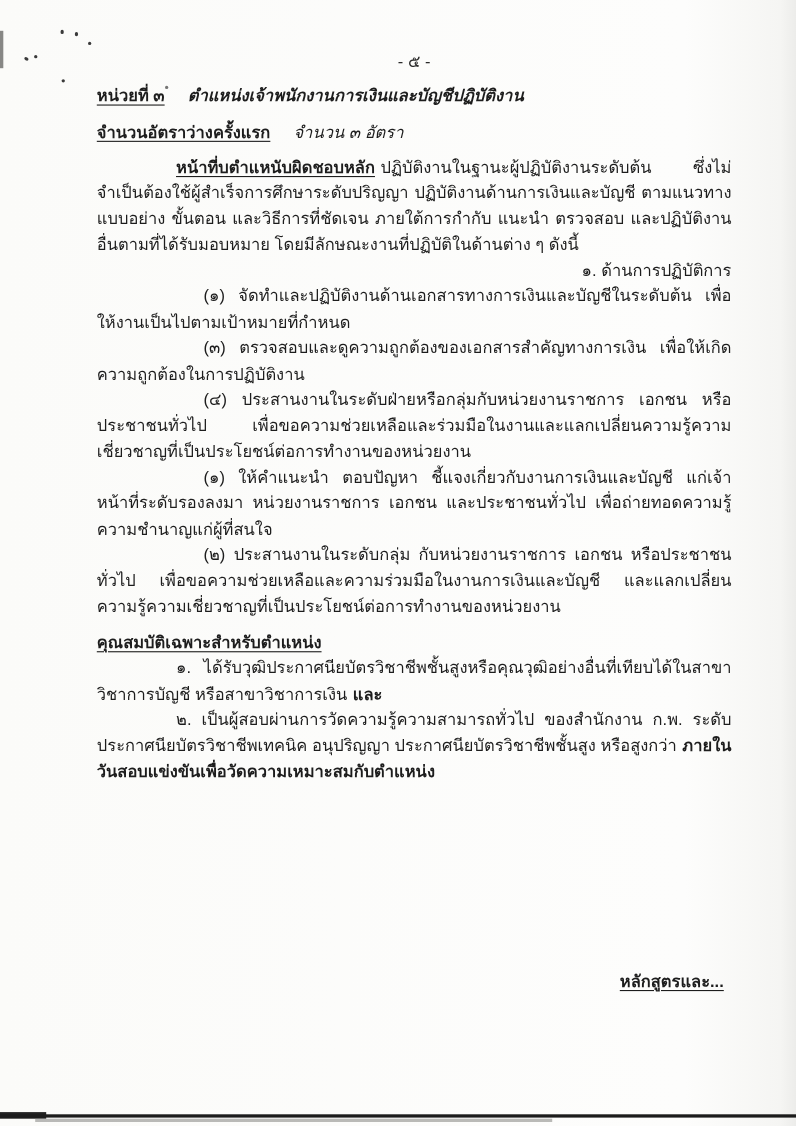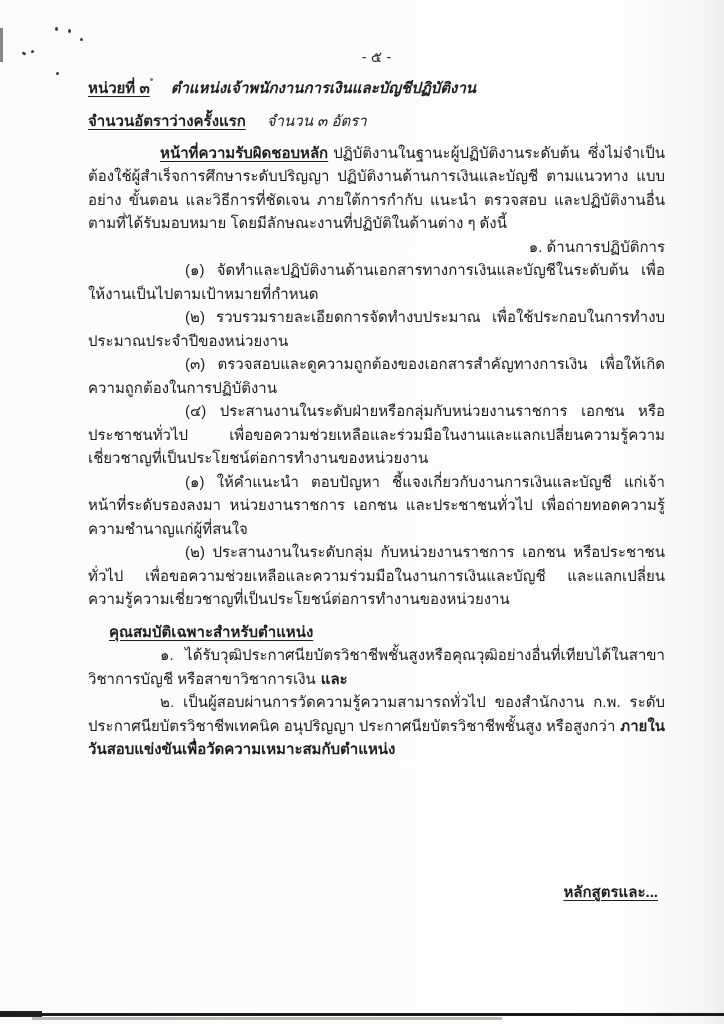--- a/index.html
+++ b/index.html
@@ -26,21 +26,21 @@
   .hline{margin-bottom:8px;}
   .hline.first{margin-bottom:10px;}
   .b{font-weight:bold;}
   .bu{font-weight:bold;text-decoration:underline;text-underline-offset:3px;}
   .gap{margin-left:16px;font-style:italic;}
   .para{text-align:justify;}
   .indent1{text-indent:72px;}
   .subhead{margin-left:72px;text-align:right;}
   .item{text-indent:97px;}
   .qitem{text-indent:72px;}
-  .qual-title{margin-top:9px;margin-left:21px;}
+  .qual-title{margin-top:9px;}
   .tail{margin-left:5px;margin-top:20px;}
   .lead{margin-right:5px;}
   .footer-note{
     position:absolute;top:880px;right:66px;
     font-size:15px;
   }
   
   .speck{position:absolute;background:#3a3a3a;border-radius:50%;}
   .s1{left:55px;top:27px;width:3px;height:4px;}
   .s2{left:68px;top:29px;width:3px;height:4px;}
@@ -73,25 +73,24 @@
 
   <div class="content">
 
     <p class="pagenum">- ๕ -</p>
 
     <p class="hline first"><span class="bu lead">หน่วยที่ ๓</span><span class="b gap">ตำแหน่งเจ้าพนักงานการเงินและบัญชีปฏิบัติงาน</span></p>
 
     <p class="hline"><span class="bu lead">จำนวนอัตราว่างครั้งแรก</span><span class="gap">จำนวน ๓ อัตรา</span></p>
 
 
-    <p class="para indent1"><span class="bu lead">หน้าที่ความรับผิดชอบหลัก</span><span>ปฏิบัติงานในฐานะผู้ปฏิบัติงานระดับต้น ซึ่งไม่จำเป็นต้องใช้ผู้สำเร็จการศึกษาระดับปริญญา ปฏิบัติงานด้านการเงินและบัญชี ตามแนวทาง แบบอย่าง ขั้นตอน และวิธีการที่ชัดเจน ภายใต้การกำกับ แนะนำ ตรวจสอบ และปฏิบัติงานอื่นตามที่ได้รับมอบหมาย โดยมีลักษณะงานที่ปฏิบัติในด้านต่าง ๆ ดังนี้</span></p>
+    <p class="para indent1"><span class="bu lead">หน้าที่บตำแหนับผิดชอบหลัก</span><span>ปฏิบัติงานในฐานะผู้ปฏิบัติงานระดับต้น ซึ่งไม่จำเป็นต้องใช้ผู้สำเร็จการศึกษาระดับปริญญา ปฏิบัติงานด้านการเงินและบัญชี ตามแนวทาง แบบอย่าง ขั้นตอน และวิธีการที่ชัดเจน ภายใต้การกำกับ แนะนำ ตรวจสอบ และปฏิบัติงานอื่นตามที่ได้รับมอบหมาย โดยมีลักษณะงานที่ปฏิบัติในด้านต่าง ๆ ดังนี้</span></p>
 
     <p class="subhead">๑. ด้านการปฏิบัติการ</p>
     <p class="para item">(๑) จัดทำและปฏิบัติงานด้านเอกสารทางการเงินและบัญชีในระดับต้น เพื่อให้งานเป็นไปตามเป้าหมายที่กำหนด</p>
-    <p class="para item">(๒) รวบรวมรายละเอียดการจัดทำงบประมาณ เพื่อใช้ประกอบในการทำงบประมาณประจำปีของหน่วยงาน</p>
     <p class="para item">(๓) ตรวจสอบและดูความถูกต้องของเอกสารสำคัญทางการเงิน เพื่อให้เกิดความถูกต้องในการปฏิบัติงาน</p>
     <p class="para item">(๔) ประสานงานในระดับฝ่ายหรือกลุ่มกับหน่วยงานราชการ เอกชน หรือประชาชนทั่วไป เพื่อขอความช่วยเหลือและร่วมมือในงานและแลกเปลี่ยนความรู้ความเชี่ยวชาญที่เป็นประโยชน์ต่อการทำงานของหน่วยงาน</p>
 
     <p class="para item">(๑) ให้คำแนะนำ ตอบปัญหา ชี้แจงเกี่ยวกับงานการเงินและบัญชี แก่เจ้าหน้าที่ระดับรองลงมา หน่วยงานราชการ เอกชน และประชาชนทั่วไป เพื่อถ่ายทอดความรู้ ความชำนาญแก่ผู้ที่สนใจ</p>
     <p class="para item">(๒) ประสานงานในระดับกลุ่ม กับหน่วยงานราชการ เอกชน หรือประชาชนทั่วไป เพื่อขอความช่วยเหลือและความร่วมมือในงานการเงินและบัญชี และแลกเปลี่ยนความรู้ความเชี่ยวชาญที่เป็นประโยชน์ต่อการทำงานของหน่วยงาน</p>
 
     <p class="qual-title"><span class="bu">คุณสมบัติเฉพาะสำหรับตำแหน่ง</span></p>
 
     <p class="para qitem"><span>๑. ได้รับวุฒิประกาศนียบัตรวิชาชีพชั้นสูงหรือคุณวุฒิอย่างอื่นที่เทียบได้ในสาขาวิชาการบัญชี หรือสาขาวิชาการเงิน</span><span class="b tail">และ</span></p>
 

